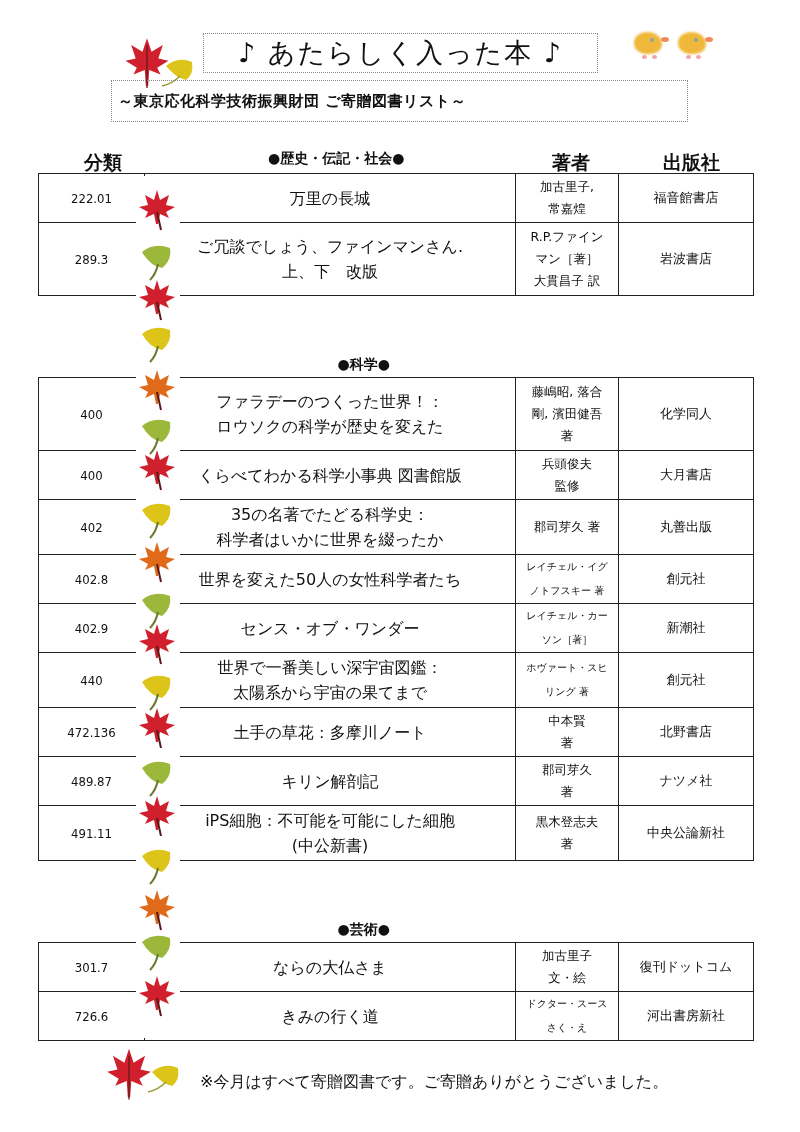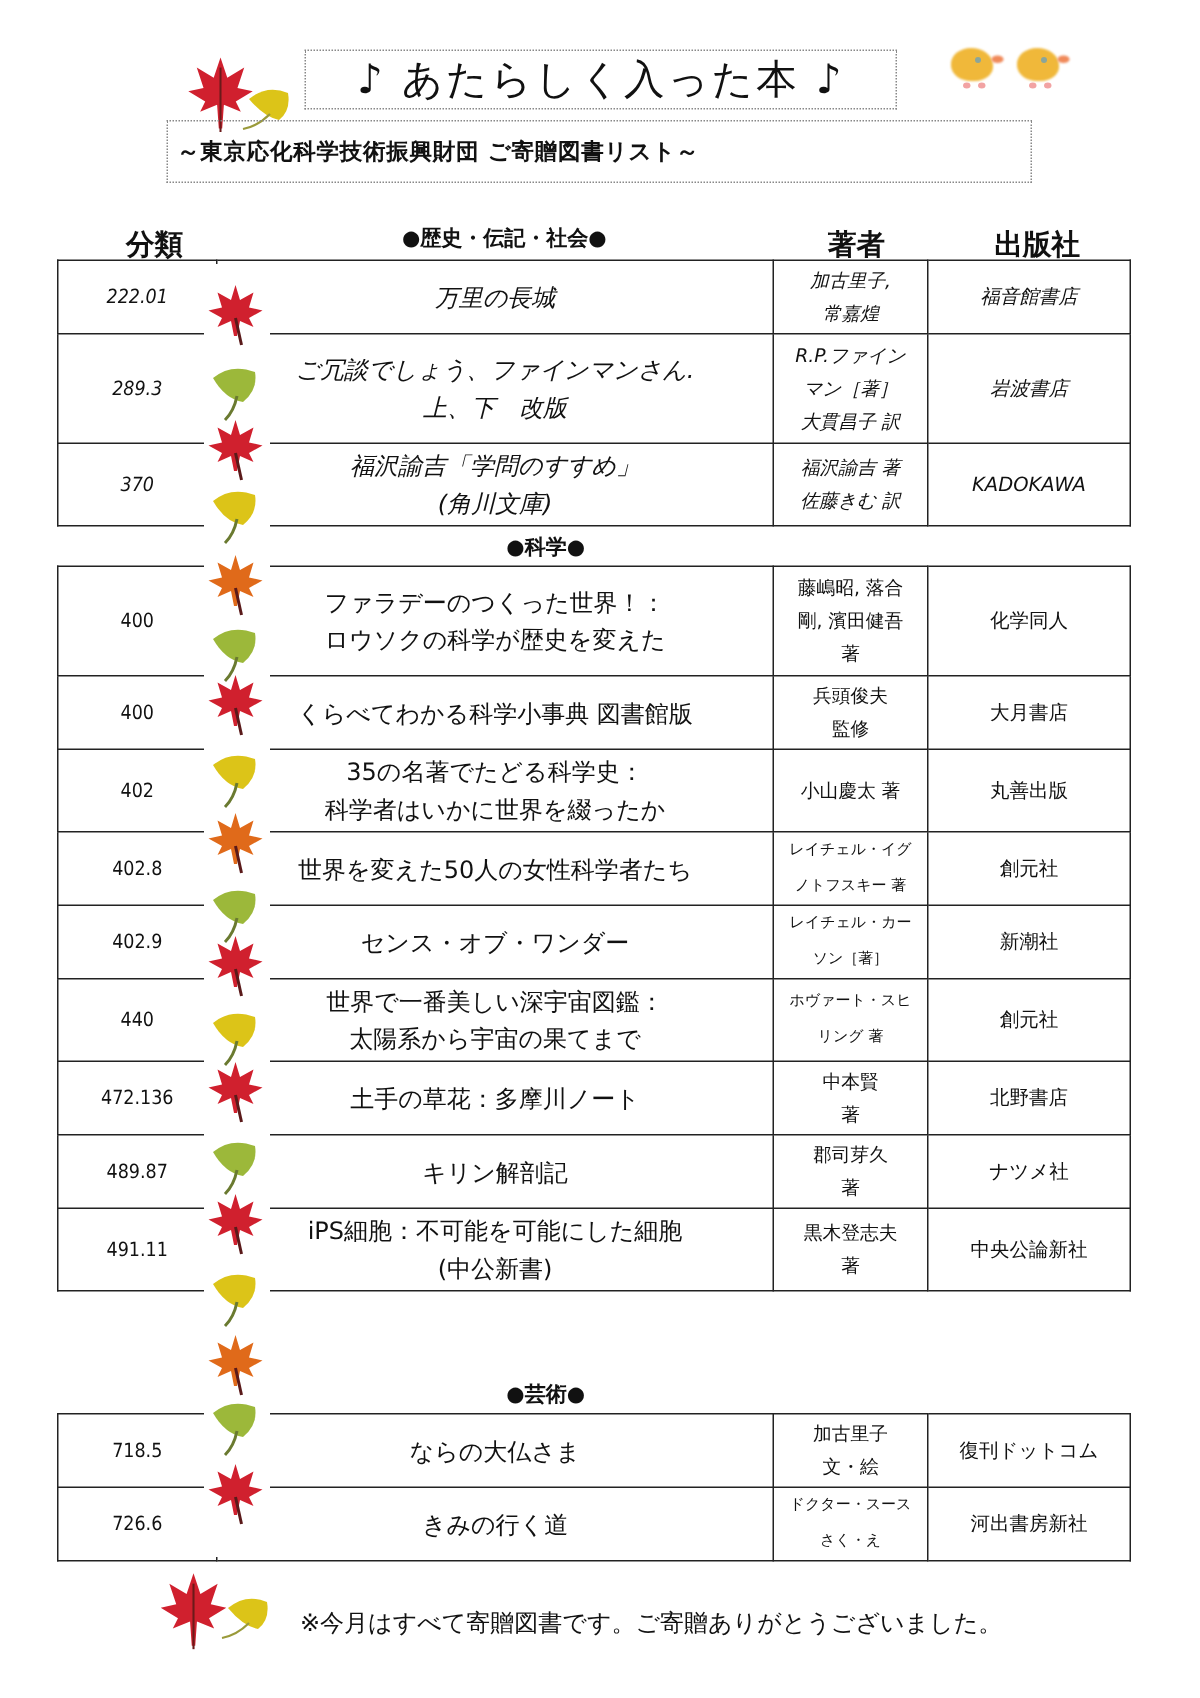--- a/index.html
+++ b/index.html
@@ -75,21 +75,21 @@
     <div class="eye"></div>
     <div class="leg1"></div>
     <div class="leg2"></div>
 </div>
 
 <div class="header-row" style="left:84px;">分類</div>
 <div class="header-row" style="left:268px;font-size:14px;">●歴史・伝記・社会●</div>
 <div class="header-row" style="left:552px;">著者</div>
 <div class="header-row" style="left:663px;">出版社</div>
 
-<table class="books" style="top:173px;font-style:italic;">
+<table class="books" style="top:173px;">
   <tbody>
       <tr style="height:49px;">
     <td class="cls">222.01</td>
     <td class="title">
           <div>万里の長城</div>
         </td>
     <td class="author">
           <div>加古里子,</div>
           <div>常嘉煌</div>
         </td>
@@ -100,32 +100,20 @@
     <td class="title">
           <div>ご冗談でしょう、ファインマンさん.</div>
           <div>上、下　改版</div>
         </td>
     <td class="author">
           <div>R.P.ファイン</div>
           <div>マン［著］</div>
           <div>大貫昌子 訳</div>
         </td>
     <td class="pub">岩波書店</td>
-  </tr>
-  <tr style="height:55px;">
-    <td class="cls">370</td>
-    <td class="title">
-          <div>福沢諭吉「学問のすすめ」</div>
-          <div>(角川文庫)</div>
-        </td>
-    <td class="author">
-          <div>福沢諭吉 著</div>
-          <div>佐藤きむ 訳</div>
-        </td>
-    <td class="pub">KADOKAWA</td>
   </tr>
 </tbody>
   </table>
 
 <div class="section-label" style="top:356px;">●科学●</div>
 
 <table class="books" style="top:377px;">
   <tbody>
       <tr style="height:73px;">
     <td class="cls">400</td>
@@ -151,21 +139,21 @@
         </td>
     <td class="pub">大月書店</td>
   </tr>
   <tr style="height:55px;">
     <td class="cls">402</td>
     <td class="title">
           <div>35の名著でたどる科学史：</div>
           <div>科学者はいかに世界を綴ったか</div>
         </td>
     <td class="author">
-          <div>小山慶太 著</div>
+          <div>郡司芽久 著</div>
         </td>
     <td class="pub">丸善出版</td>
   </tr>
   <tr style="height:49px;">
     <td class="cls">402.8</td>
     <td class="title">
           <div>世界を変えた50人の女性科学者たち</div>
         </td>
     <td class="author small">
           <div>レイチェル・イグ</div>
@@ -231,21 +219,21 @@
     <td class="pub">中央公論新社</td>
   </tr>
 </tbody>
   </table>
 
 <div class="section-label" style="top:921px;">●芸術●</div>
 
 <table class="books" style="top:942px;">
   <tbody>
       <tr style="height:49px;">
-    <td class="cls">718.5</td>
+    <td class="cls">301.7</td>
     <td class="title">
           <div>ならの大仏さま</div>
         </td>
     <td class="author">
           <div>加古里子</div>
           <div>文・絵</div>
         </td>
     <td class="pub">復刊ドットコム</td>
   </tr>
   <tr style="height:49px;">

